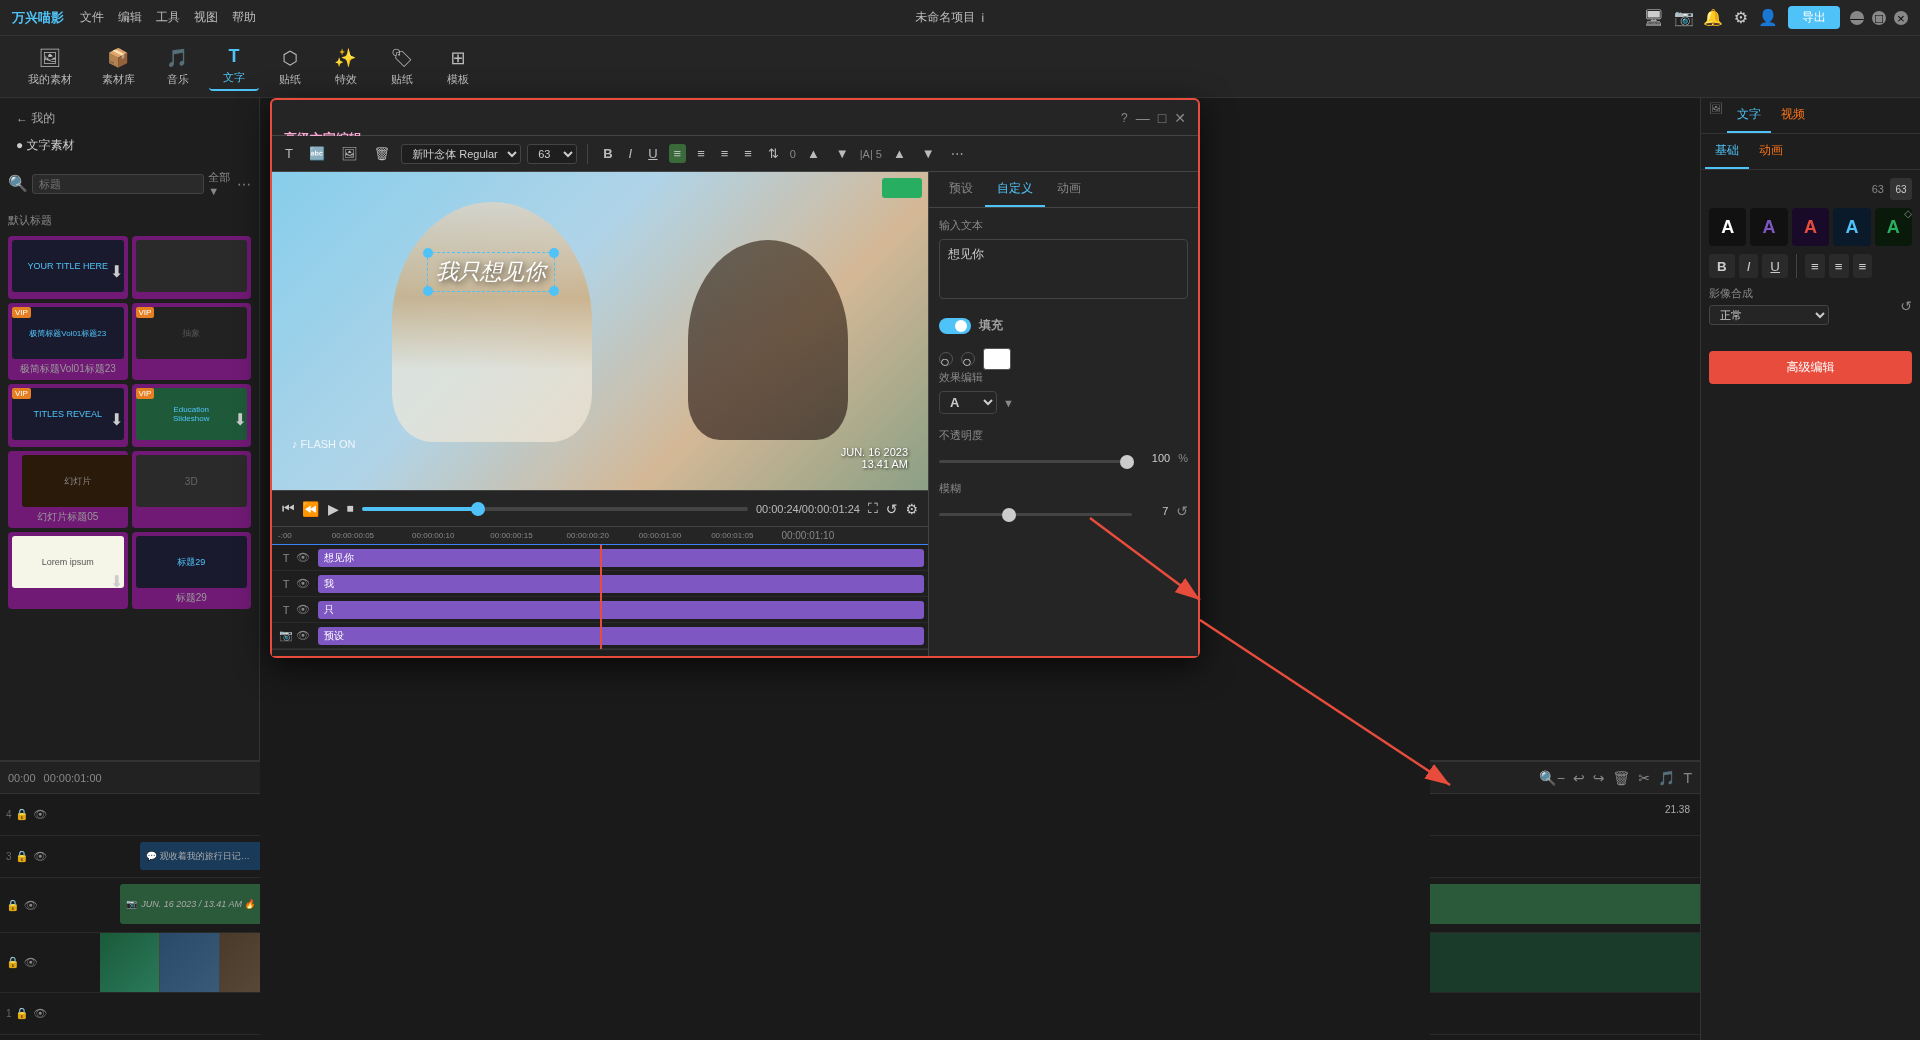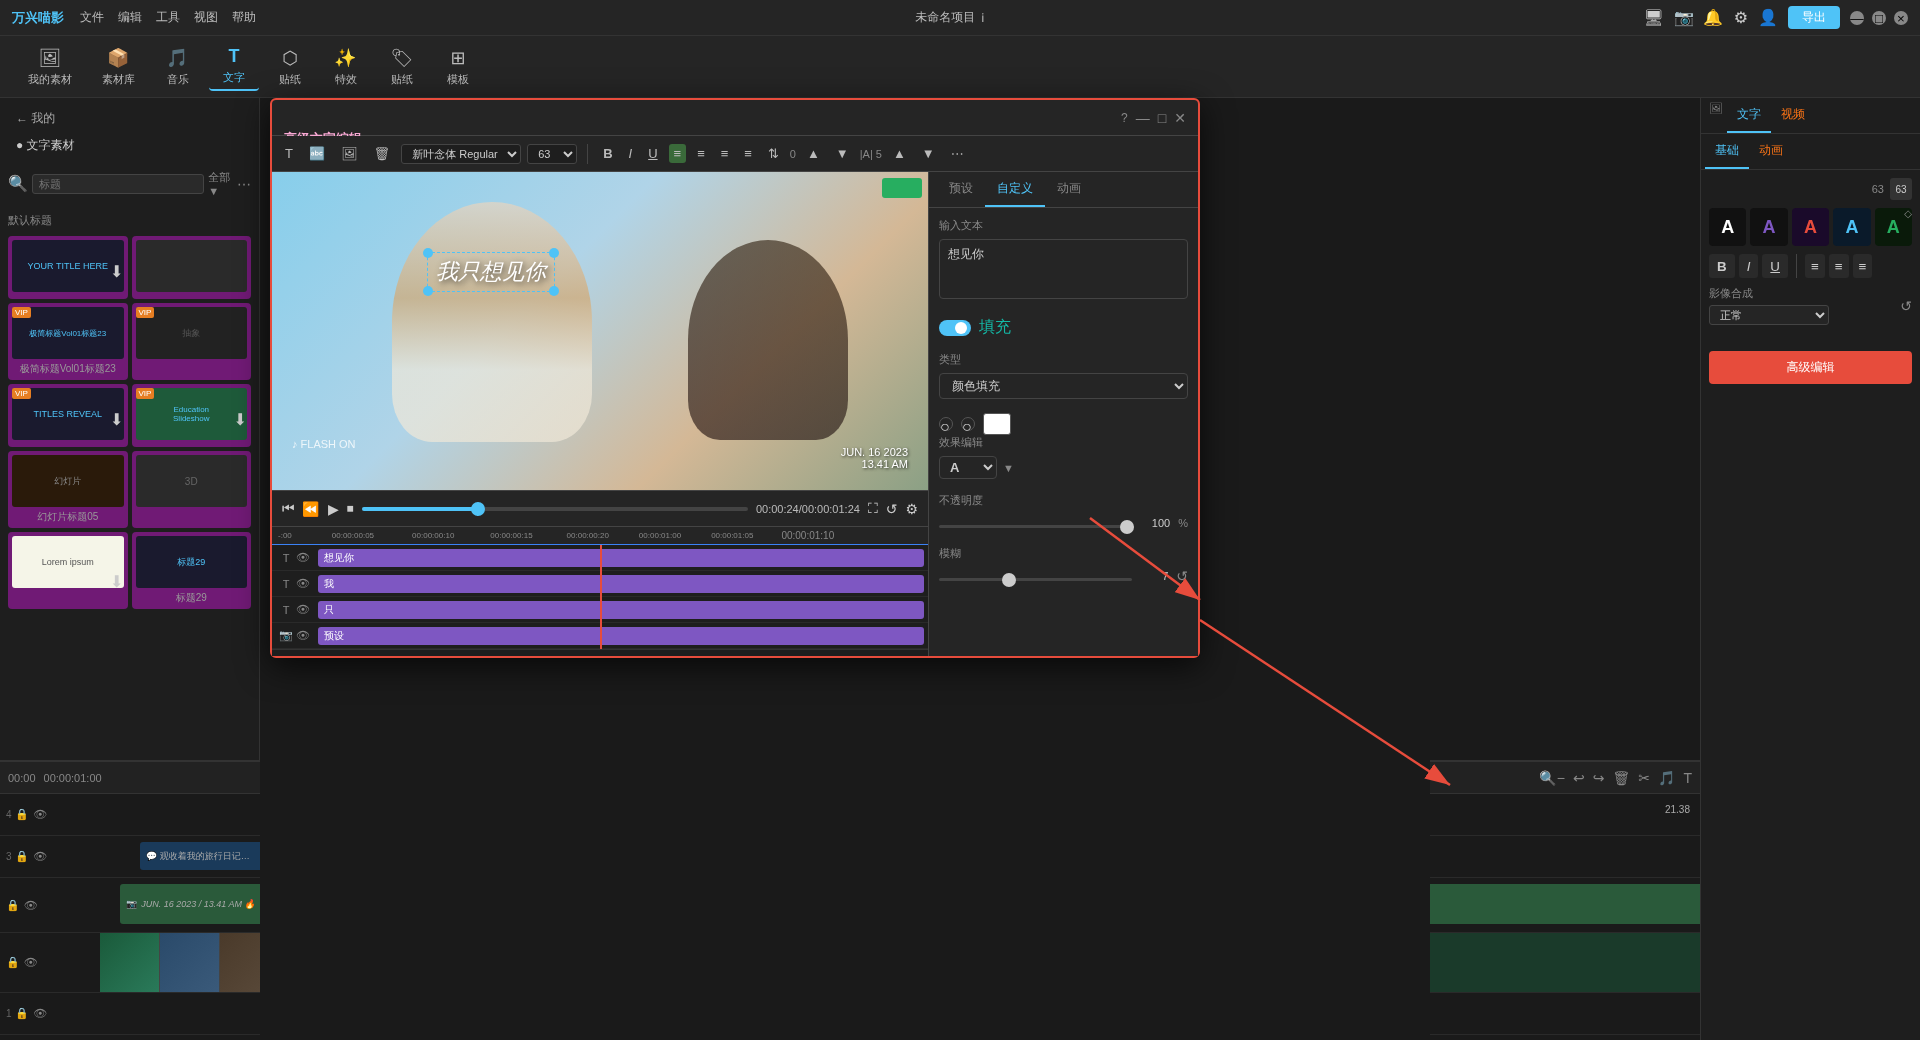--- a/index.html
+++ b/index.html
@@ -449,22 +449,23 @@
       content: '';
       position: absolute;
       left: 16px;
       top: 2px;
       width: 12px;
       height: 12px;
       background: #fff;
       border-radius: 50%;
     }
     .panel-label {
-      font-size: 16px;
-      color: #14b8a6;
+      font-size: 12px;
+      color: #a3a3a3;
+      font-weight: bold;
     }
     .dropdown-select {
       width: 100%;
       background: #252525;
       border: 1px solid #444;
       color: #ccc;
       padding: 4px 8px;
       border-radius: 4px;
       font-size: 12px;
     }
@@ -770,21 +771,21 @@
           <div style="position:absolute;bottom:18px;right:4px;cursor:pointer;">⬇</div>
         </div>
 
         <div class="template-card" style="position:relative;">
           <div class="vip-badge">VIP</div>
           <div class="template-card-img" style="background:#1e5a3a;color:#4fc3f7;font-size:8px;text-align:center;padding:4px;">Education<br>Slideshow</div>
           <div style="position:absolute;bottom:18px;right:4px;cursor:pointer;">⬇</div>
         </div>
 
         <div class="template-card">
-          <div class="template-card-img" style="background:#2a1a0a;color:#888;font-size:9px;">幻灯片</div>
+          <div class="template-card-img" style="background:#2a1a0a;color:#888;font-size:9px;margin-left:10px;">幻灯片</div>
           <div class="template-card-label">幻灯片标题05</div>
         </div>
 
         <div class="template-card">
           <div class="template-card-img" style="background:#2a2a2a;color:#666;font-size:10px;">3D</div>
           <div class="template-card-label"></div>
         </div>
 
         <div class="template-card">
           <div class="template-card-img" style="background:#f5f5e8;color:#555;font-size:9px;">Lorem ipsum</div>
@@ -960,26 +961,20 @@
             <textarea class="text-input-area" style="">想见你</textarea>
           </div>
 
           <div class="panel-section">
             <div class="toggle-row">
               <div class="toggle-switch"></div>
               <span class="panel-label">填充</span>
             </div>
           </div>
 
-          <div class="panel-section">
-            <div class="panel-section-title">类型</div>
-            <select class="dropdown-select">
-              <option>颜色填充</option>
-            </select>
-          </div>
 
           <div class="color-row">
             <div class="color-dot" style="background:transparent;border:1px solid #555;">○</div>
             <div class="color-dot" style="background:transparent;border:1px solid #555;">○</div>
             <div class="color-swatch"></div>
           </div>
 
           <div class="panel-section">
             <div class="panel-section-title">效果编辑</div>
             <div class="effect-select-row">

